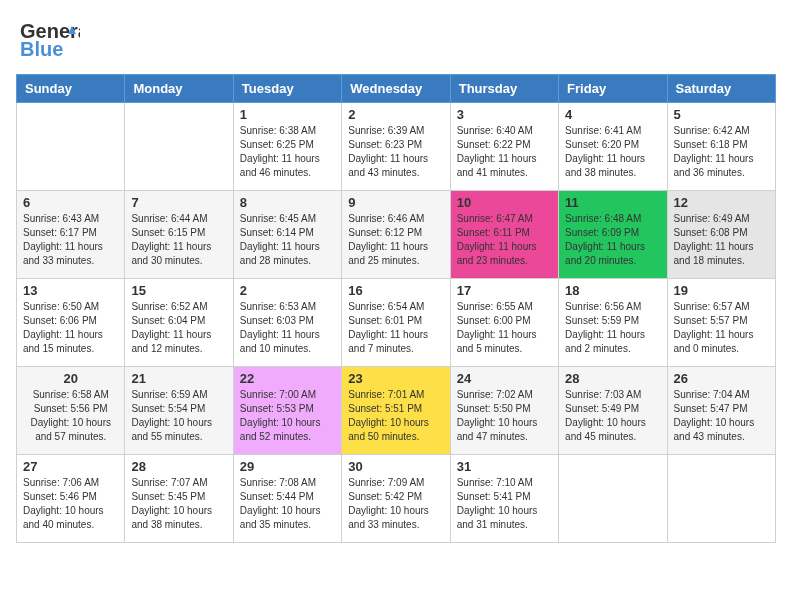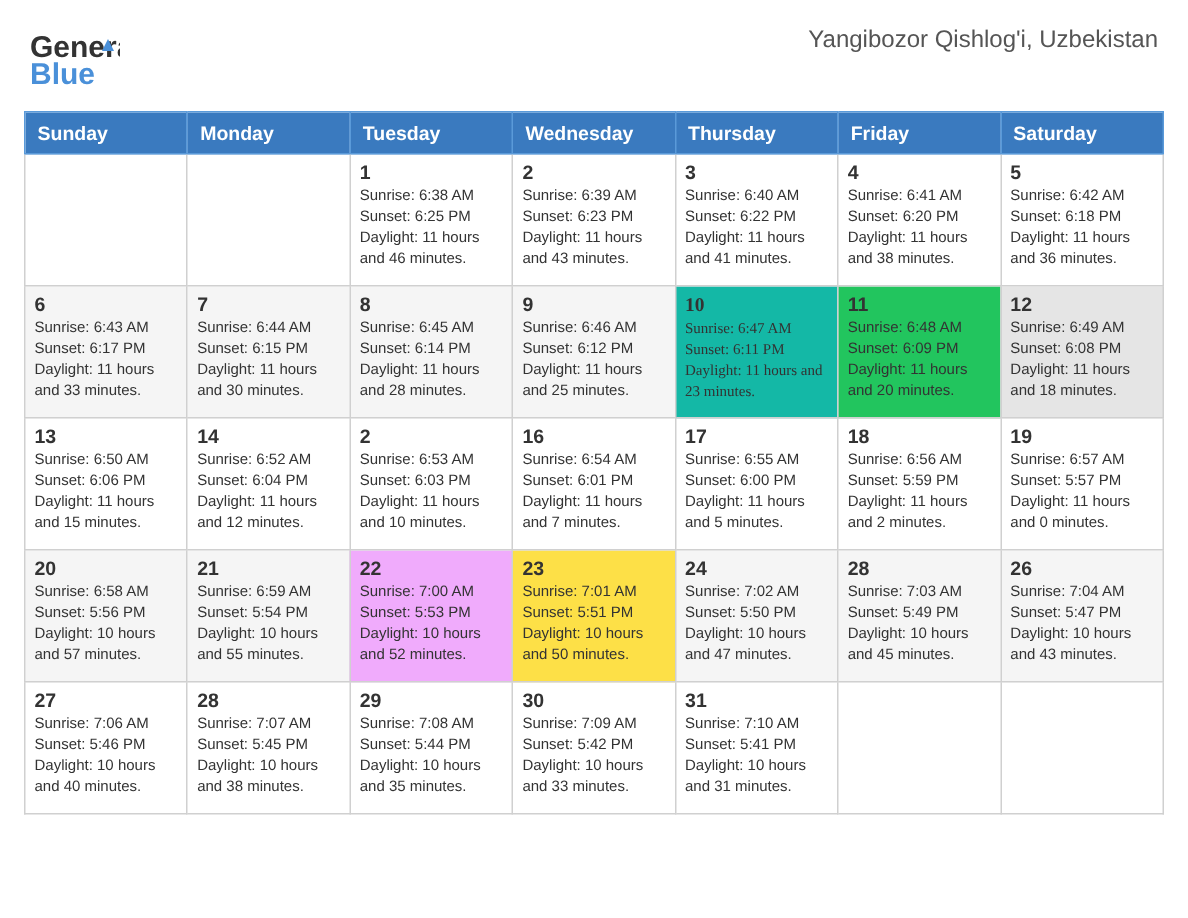--- a/index.html
+++ b/index.html
@@ -92,21 +92,20 @@
       
       <svg width="60" height="50" viewBox="0 0 60 50">
 
         <text x="0" y="22" font-size="20" font-weight="bold" fill="#333" font-family="Arial">General</text>
         <text x="0" y="40" font-size="20" font-weight="bold" fill="#4a90d9" font-family="Arial">Blue</text>
         <polygon points="48,18 56,18 52,10" fill="#4a90d9"></polygon>
       </svg>
     </div>
   </div>
   <div class="title-area">
-    <div class="location-title">Yangibozor Qishlog'i, Uzbekistan</div>
   </div>
 </div>
 
 <div class="cal-wrapper">
   <table class="calendar">
     <thead>
       <tr>
         <th>Sunday</th>
         <th>Monday</th>
         <th>Tuesday</th>
@@ -151,40 +150,40 @@
             <div class="day-detail">Sunrise: 6:44 AM<br>Sunset: 6:15 PM<br>Daylight: 11 hours and 30 minutes.</div>
           </td>
           <td style="background: rgb(245, 245, 245);">
             <span class="day-num">8</span>
             <div class="day-detail">Sunrise: 6:45 AM<br>Sunset: 6:14 PM<br>Daylight: 11 hours and 28 minutes.</div>
           </td>
           <td style="background: rgb(245, 245, 245);">
             <span class="day-num">9</span>
             <div class="day-detail">Sunrise: 6:46 AM<br>Sunset: 6:12 PM<br>Daylight: 11 hours and 25 minutes.</div>
           </td>
-          <td style="background: #14b8a6; font-family: Liberation Serif, serif;">
+          <td style="background: #ec4899;">
             <span class="day-num">10</span>
             <div class="day-detail">Sunrise: 6:47 AM<br>Sunset: 6:11 PM<br>Daylight: 11 hours and 23 minutes.</div>
           </td>
           <td style="background: #22c55e;">
             <span class="day-num">11</span>
             <div class="day-detail">Sunrise: 6:48 AM<br>Sunset: 6:09 PM<br>Daylight: 11 hours and 20 minutes.</div>
           </td>
           <td style="background: #e5e5e5;">
             <span class="day-num">12</span>
             <div class="day-detail">Sunrise: 6:49 AM<br>Sunset: 6:08 PM<br>Daylight: 11 hours and 18 minutes.</div>
           </td>
         </tr>
         <tr>
           <td>
             <span class="day-num">13</span>
             <div class="day-detail">Sunrise: 6:50 AM<br>Sunset: 6:06 PM<br>Daylight: 11 hours and 15 minutes.</div>
           </td>
           <td>
-            <span class="day-num">14</span>
+            <span class="day-num">15</span>
             <div class="day-detail">Sunrise: 6:52 AM<br>Sunset: 6:04 PM<br>Daylight: 11 hours and 12 minutes.</div>
           </td>
           <td>
             <span class="day-num">2</span>
             <div class="day-detail">Sunrise: 6:53 AM<br>Sunset: 6:03 PM<br>Daylight: 11 hours and 10 minutes.</div>
           </td>
           <td>
             <span class="day-num">16</span>
             <div class="day-detail">Sunrise: 6:54 AM<br>Sunset: 6:01 PM<br>Daylight: 11 hours and 7 minutes.</div>
           </td>
@@ -195,21 +194,21 @@
           <td>
             <span class="day-num">18</span>
             <div class="day-detail">Sunrise: 6:56 AM<br>Sunset: 5:59 PM<br>Daylight: 11 hours and 2 minutes.</div>
           </td>
           <td>
             <span class="day-num">19</span>
             <div class="day-detail">Sunrise: 6:57 AM<br>Sunset: 5:57 PM<br>Daylight: 11 hours and 0 minutes.</div>
           </td>
         </tr>
         <tr>
-          <td style="background: rgb(245, 245, 245);">
+          <td style="background: rgb(245, 245, 245); text-align: center;">
             <span class="day-num">20</span>
             <div class="day-detail">Sunrise: 6:58 AM<br>Sunset: 5:56 PM<br>Daylight: 10 hours and 57 minutes.</div>
           </td>
           <td style="background: rgb(245, 245, 245);">
             <span class="day-num">21</span>
             <div class="day-detail">Sunrise: 6:59 AM<br>Sunset: 5:54 PM<br>Daylight: 10 hours and 55 minutes.</div>
           </td>
           <td style="background: #f0abfc; margin-top: 40px;">
             <span class="day-num">22</span>
             <div class="day-detail">Sunrise: 7:00 AM<br>Sunset: 5:53 PM<br>Daylight: 10 hours and 52 minutes.</div>

